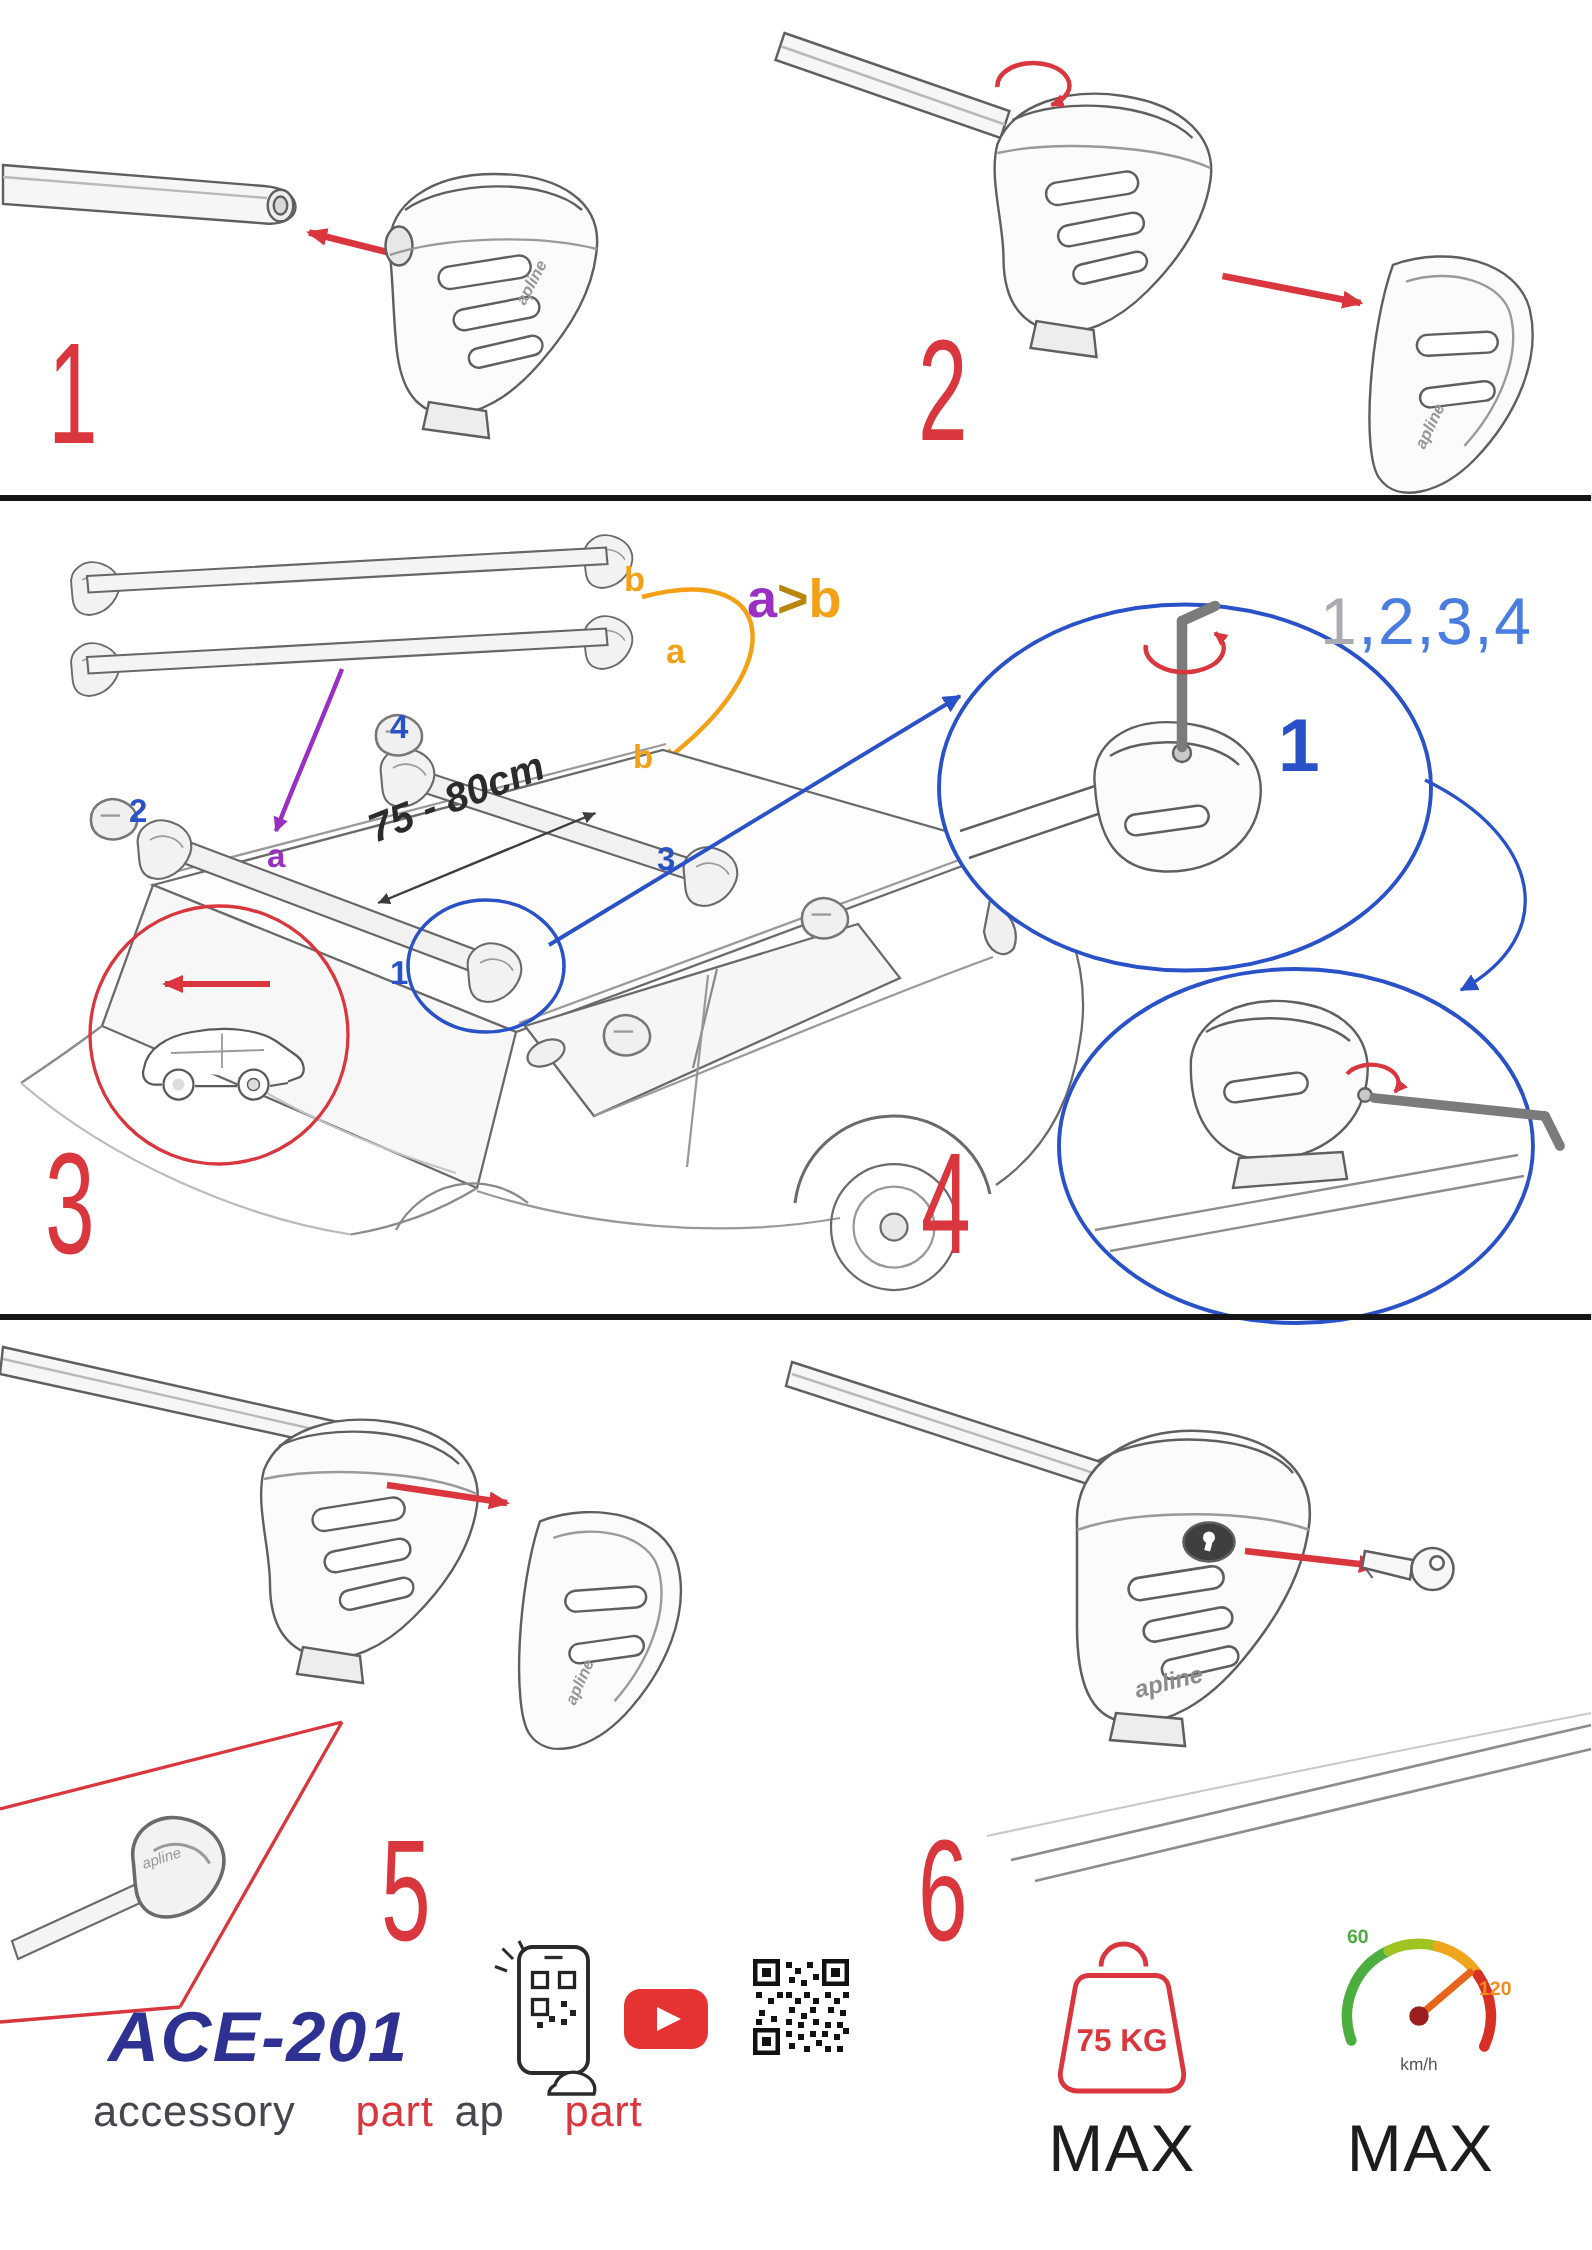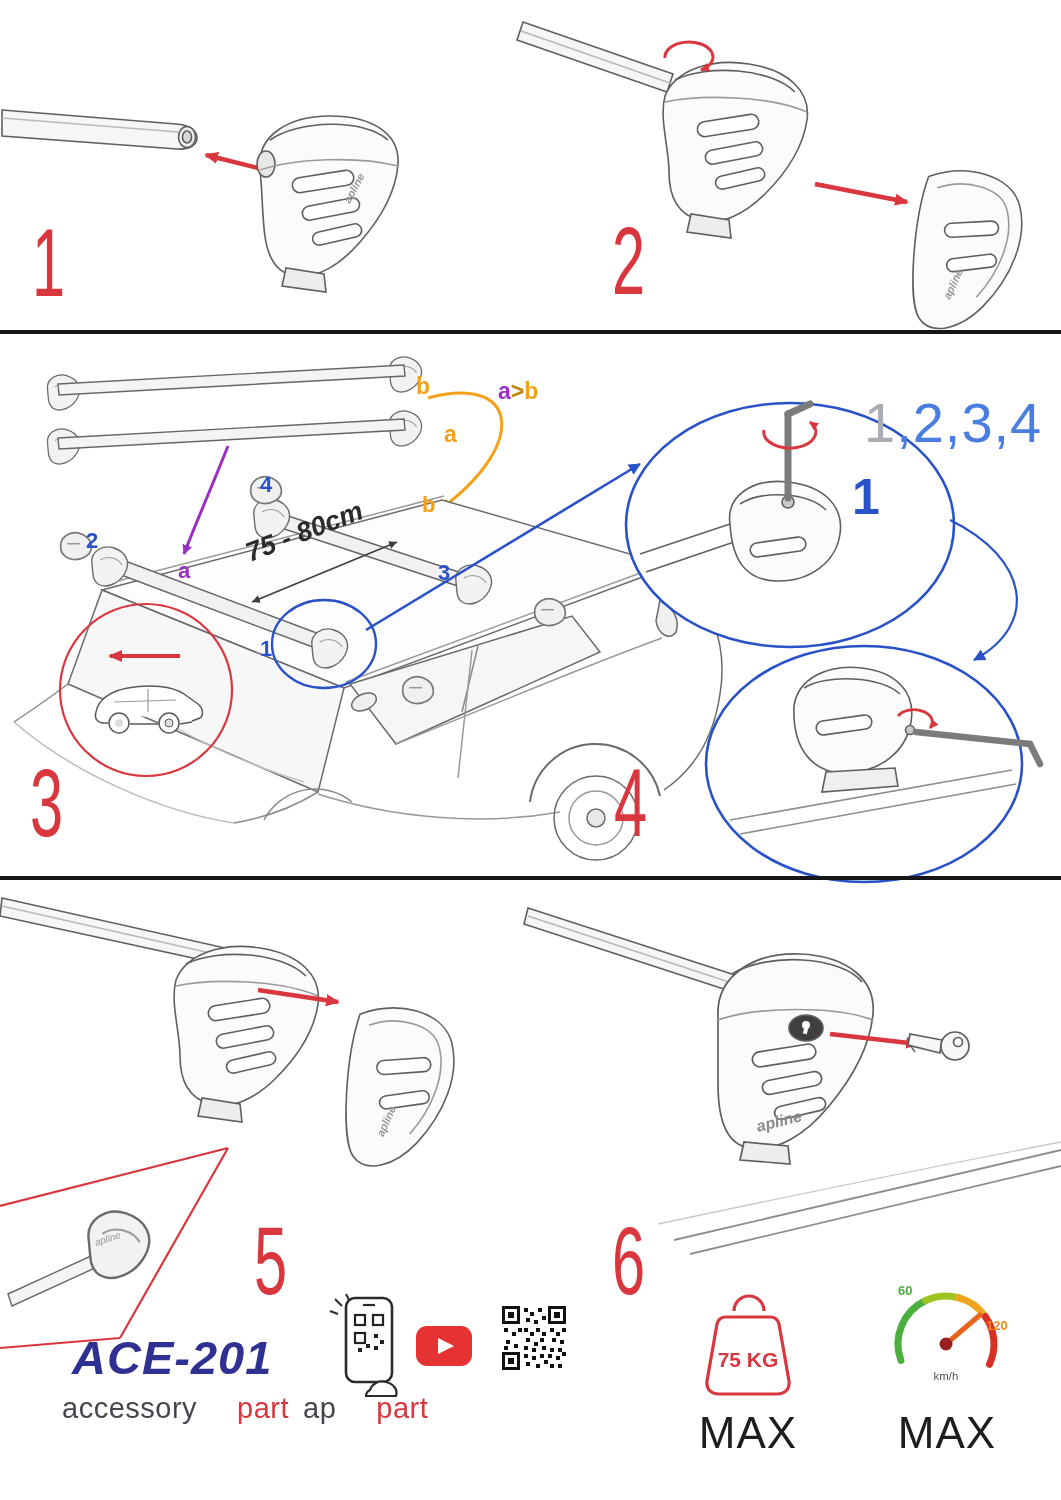--- a/index.html
+++ b/index.html
@@ -3,22 +3,22 @@
 <meta charset="utf-8">
 <style>
   * { margin:0; padding:0; box-sizing:border-box; }
   html,body { background:#fff; }
   body { font-family:"Liberation Sans", sans-serif; }
   .page { position:relative; width:1061px; height:1500px; margin:0 auto; background:#fff; overflow:hidden; }
   .abs { position:absolute; }
   .step-num { position:absolute; color:var(--red); font-size:96px; line-height:0.9; font-weight:400;
               transform:scaleX(0.62); transform-origin:left top; letter-spacing:-2px; }
   .divider { position:absolute; left:0; width:100%; height:4px; background:#161616; }
-  .overlay-ab { position:absolute; font-size:23px; font-weight:700; }
-  .seq { position:absolute; font-size:56px; font-weight:500; letter-spacing:1px; }
+  .overlay-ab { position:absolute; font-size:36px; font-weight:700; }
+  .seq { position:absolute; font-size:44px; font-weight:500; letter-spacing:1px;margin-left:16px; }
   .detail-one { position:absolute; font-size:50px; font-weight:700; color:var(--blue); }
   .ace { position:absolute; color:var(--navy); font-size:47px; font-weight:600; letter-spacing:1px;font-style:italic; }
   .brandline { position:absolute; font-size:29px; font-weight:500; letter-spacing:.5px; color:var(--ink); }
   .brandline .red { color:var(--red);margin-left:40px; }
   .brandline .w2 { margin-left:14px; }
   .max { position:absolute; text-align:center; font-size:44px; font-weight:500; color:#1d1d1d; letter-spacing:1px; }
   svg { display:block; overflow:visible; }
   svg text { font-family:"Liberation Sans", sans-serif; }
 </style>
 </head>

